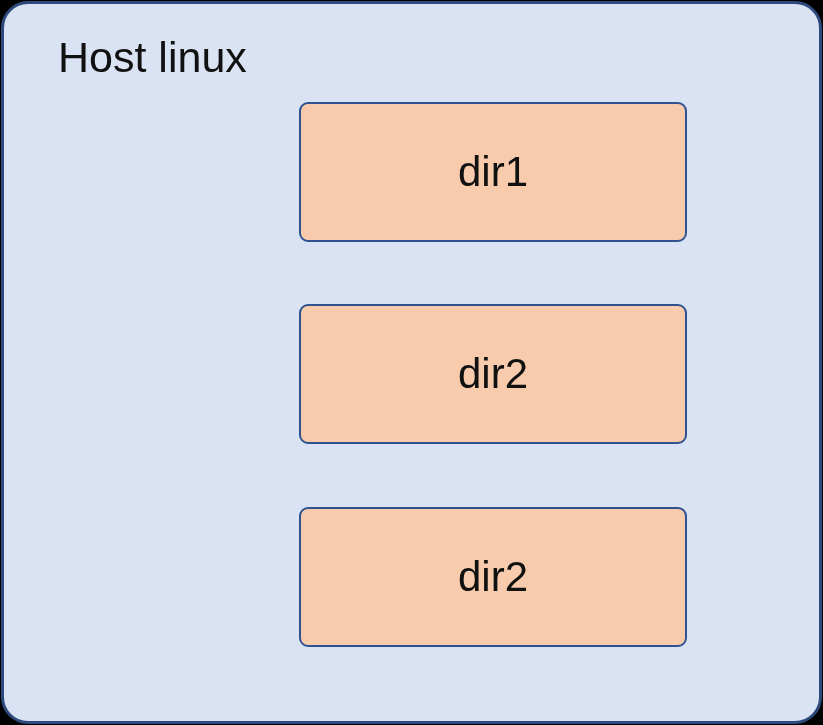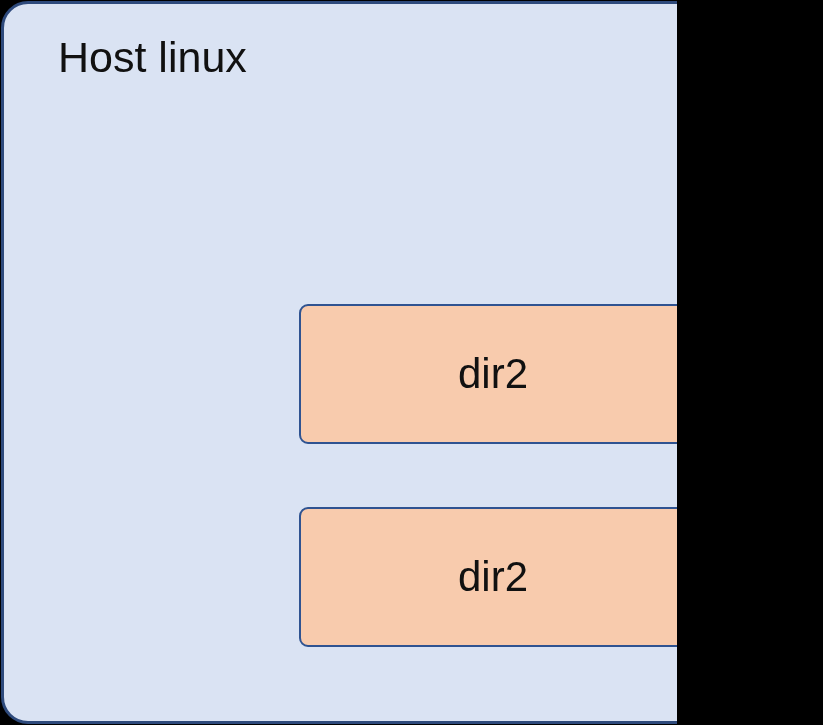--- a/index.html
+++ b/index.html
@@ -3,21 +3,21 @@
 <meta charset="utf-8">
 <style>
   html, body {
     margin: 0;
     padding: 0;
     background: #000000;
     font-family: "Liberation Sans", "DejaVu Sans", sans-serif;
   }
   .canvas {
     position: relative;
-    width: 677px;
+    width: 823px;
     height: 725px;
     background: #000000;
     overflow: hidden;
   }
   .host-container {
     position: absolute;
     left: 1px;
     top: 1px;
     width: 815px;
     height: 717px;
@@ -58,20 +58,23 @@
   .dir-box.pos-1 { top: 300px; }
   .dir-box.pos-2 { top: 503px; }
 </style>
 </head>
 <body>
 
 <div class="canvas">
   <div class="host-container">
     <div class="host-label">Host linux</div>
 
+    <div class="dir-box pos-0">
+      <span class="dir-label">dir1</span>
+    </div>
 
     <div class="dir-box pos-1">
       <span class="dir-label">dir2</span>
     </div>
 
     <div class="dir-box pos-2">
       <span class="dir-label">dir2</span>
     </div>
   </div>
 </div>

